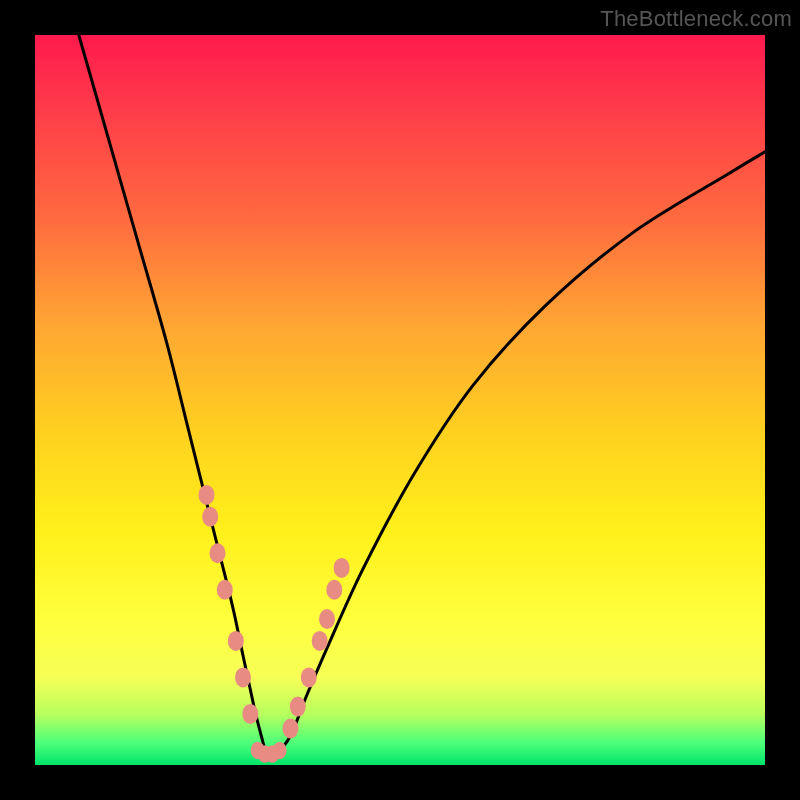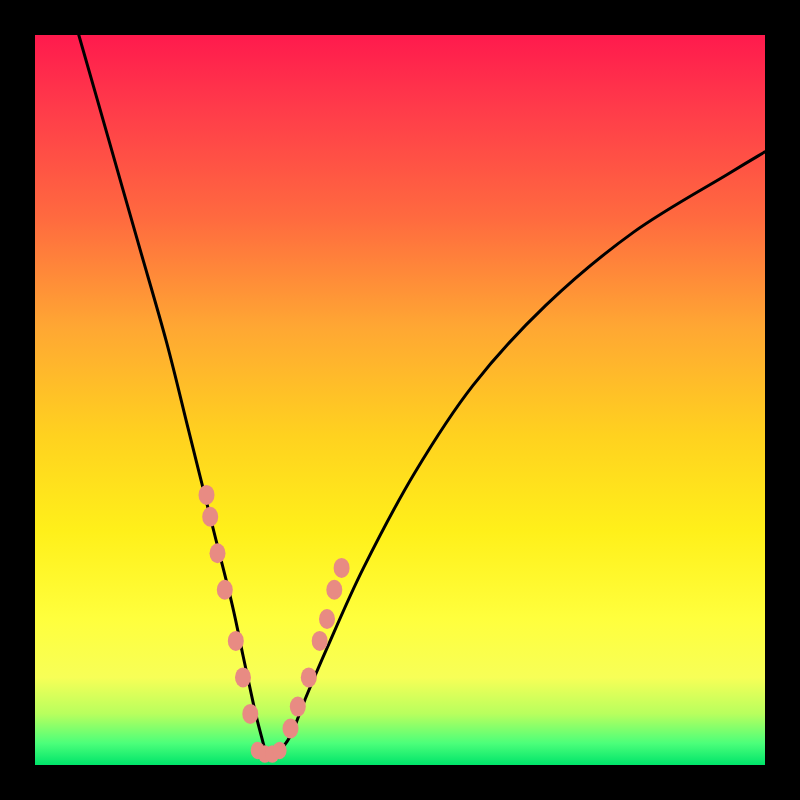--- a/index.html
+++ b/index.html
@@ -79,13 +79,14 @@
           <ellipse cx="292.0" cy="584.0" rx="8" ry="10" fill="#e88b83"></ellipse>
           <ellipse cx="299.3" cy="554.8" rx="8" ry="10" fill="#e88b83"></ellipse>
           <ellipse cx="306.6" cy="532.9" rx="8" ry="10" fill="#e88b83"></ellipse>
           <ellipse cx="222.7" cy="715.4" rx="7" ry="8.75" fill="#e88b83"></ellipse>
           <ellipse cx="229.9" cy="719.0" rx="7" ry="8.75" fill="#e88b83"></ellipse>
           <ellipse cx="237.3" cy="719.0" rx="7" ry="8.75" fill="#e88b83"></ellipse>
           <ellipse cx="244.6" cy="715.4" rx="7" ry="8.75" fill="#e88b83"></ellipse>
         </g>
     </svg>
   </div>
+  <div class="watermark">TheBottleneck.com</div>
 </div>
 
 </body></html>

